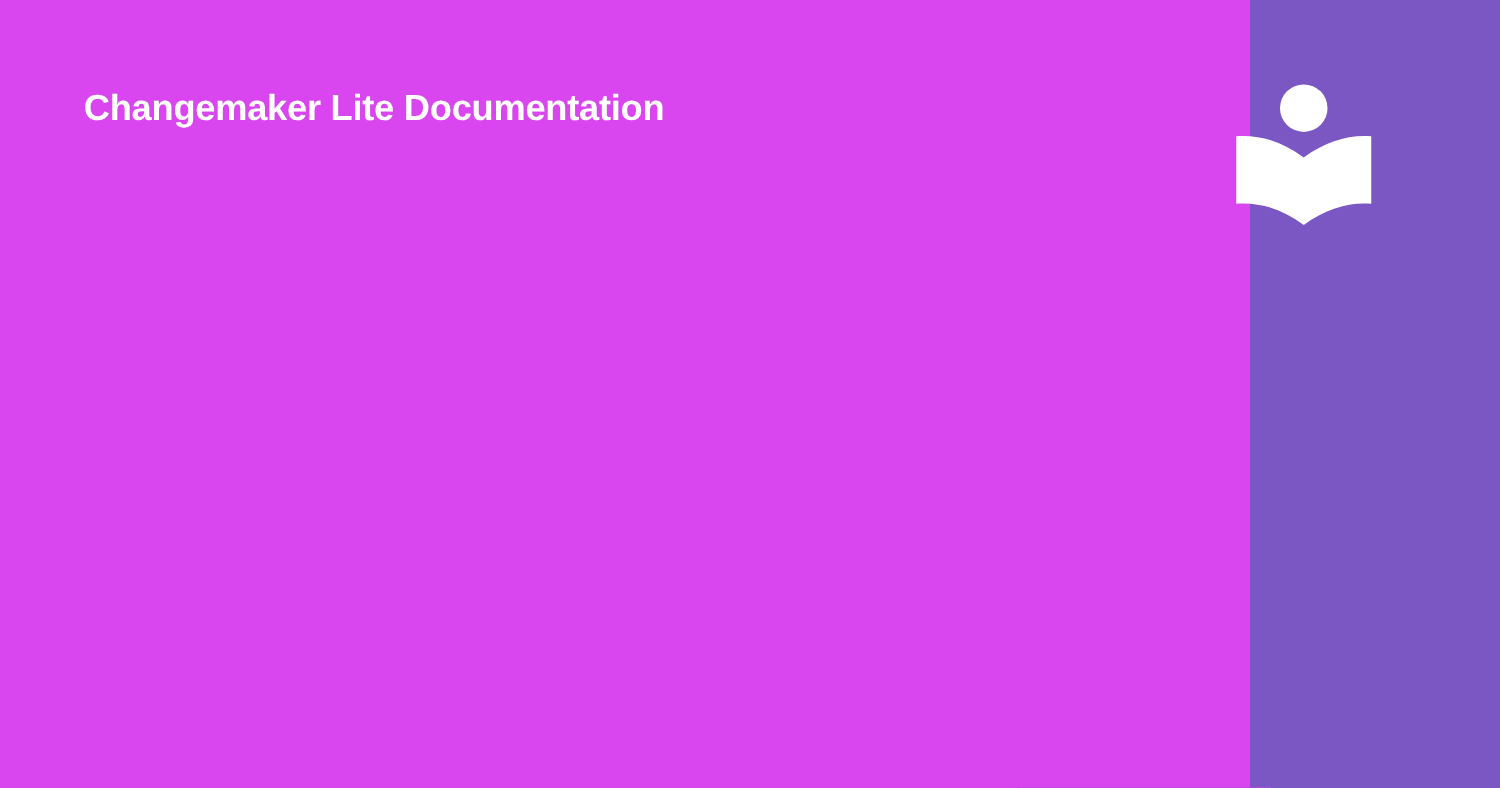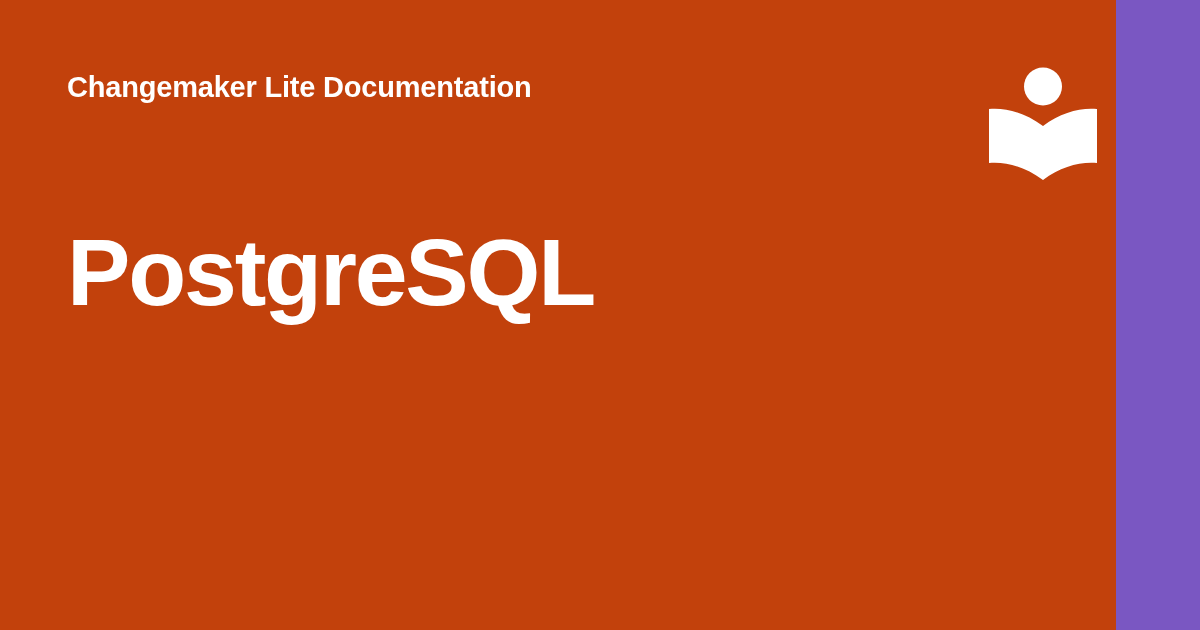--- a/index.html
+++ b/index.html
@@ -8,23 +8,23 @@
   }
   body {
     width: 1200px;
     height: 630px;
     overflow: hidden;
     font-family: "Liberation Sans", sans-serif;
     background: #7a57c2;
   }
   .card {
     position: relative;
-    width: 1116px;
+    width: 1000px;
     height: 630px;
-    background: #c2410c;
+    background: #d946ef;
     box-sizing: border-box;
   }
   .brand-row {
     position: absolute;
     left: 67px;
     top: 69px;
     right: 67px;
     height: 40px;
   }
   .brand-title {
@@ -80,16 +80,15 @@
   </div>
 
   <div class="logo-mark">
     <svg viewBox="0 0 112 116" xmlns="http://www.w3.org/2000/svg" aria-hidden="true">
       <circle cx="55" cy="22.5" r="19" fill="#ffffff"></circle>
       <path d="M1 45 C18 43.5 37 48.5 55 62 C73 48.5 92 43.5 109 45
                L109 99 C92 97.5 73 102.5 55 116 C37 102.5 18 97.5 1 99 Z" fill="#ffffff"></path>
     </svg>
   </div>
 
-  <h1 class="page-title">PostgreSQL</h1>
 
 
 </div>
 
 </body></html>

